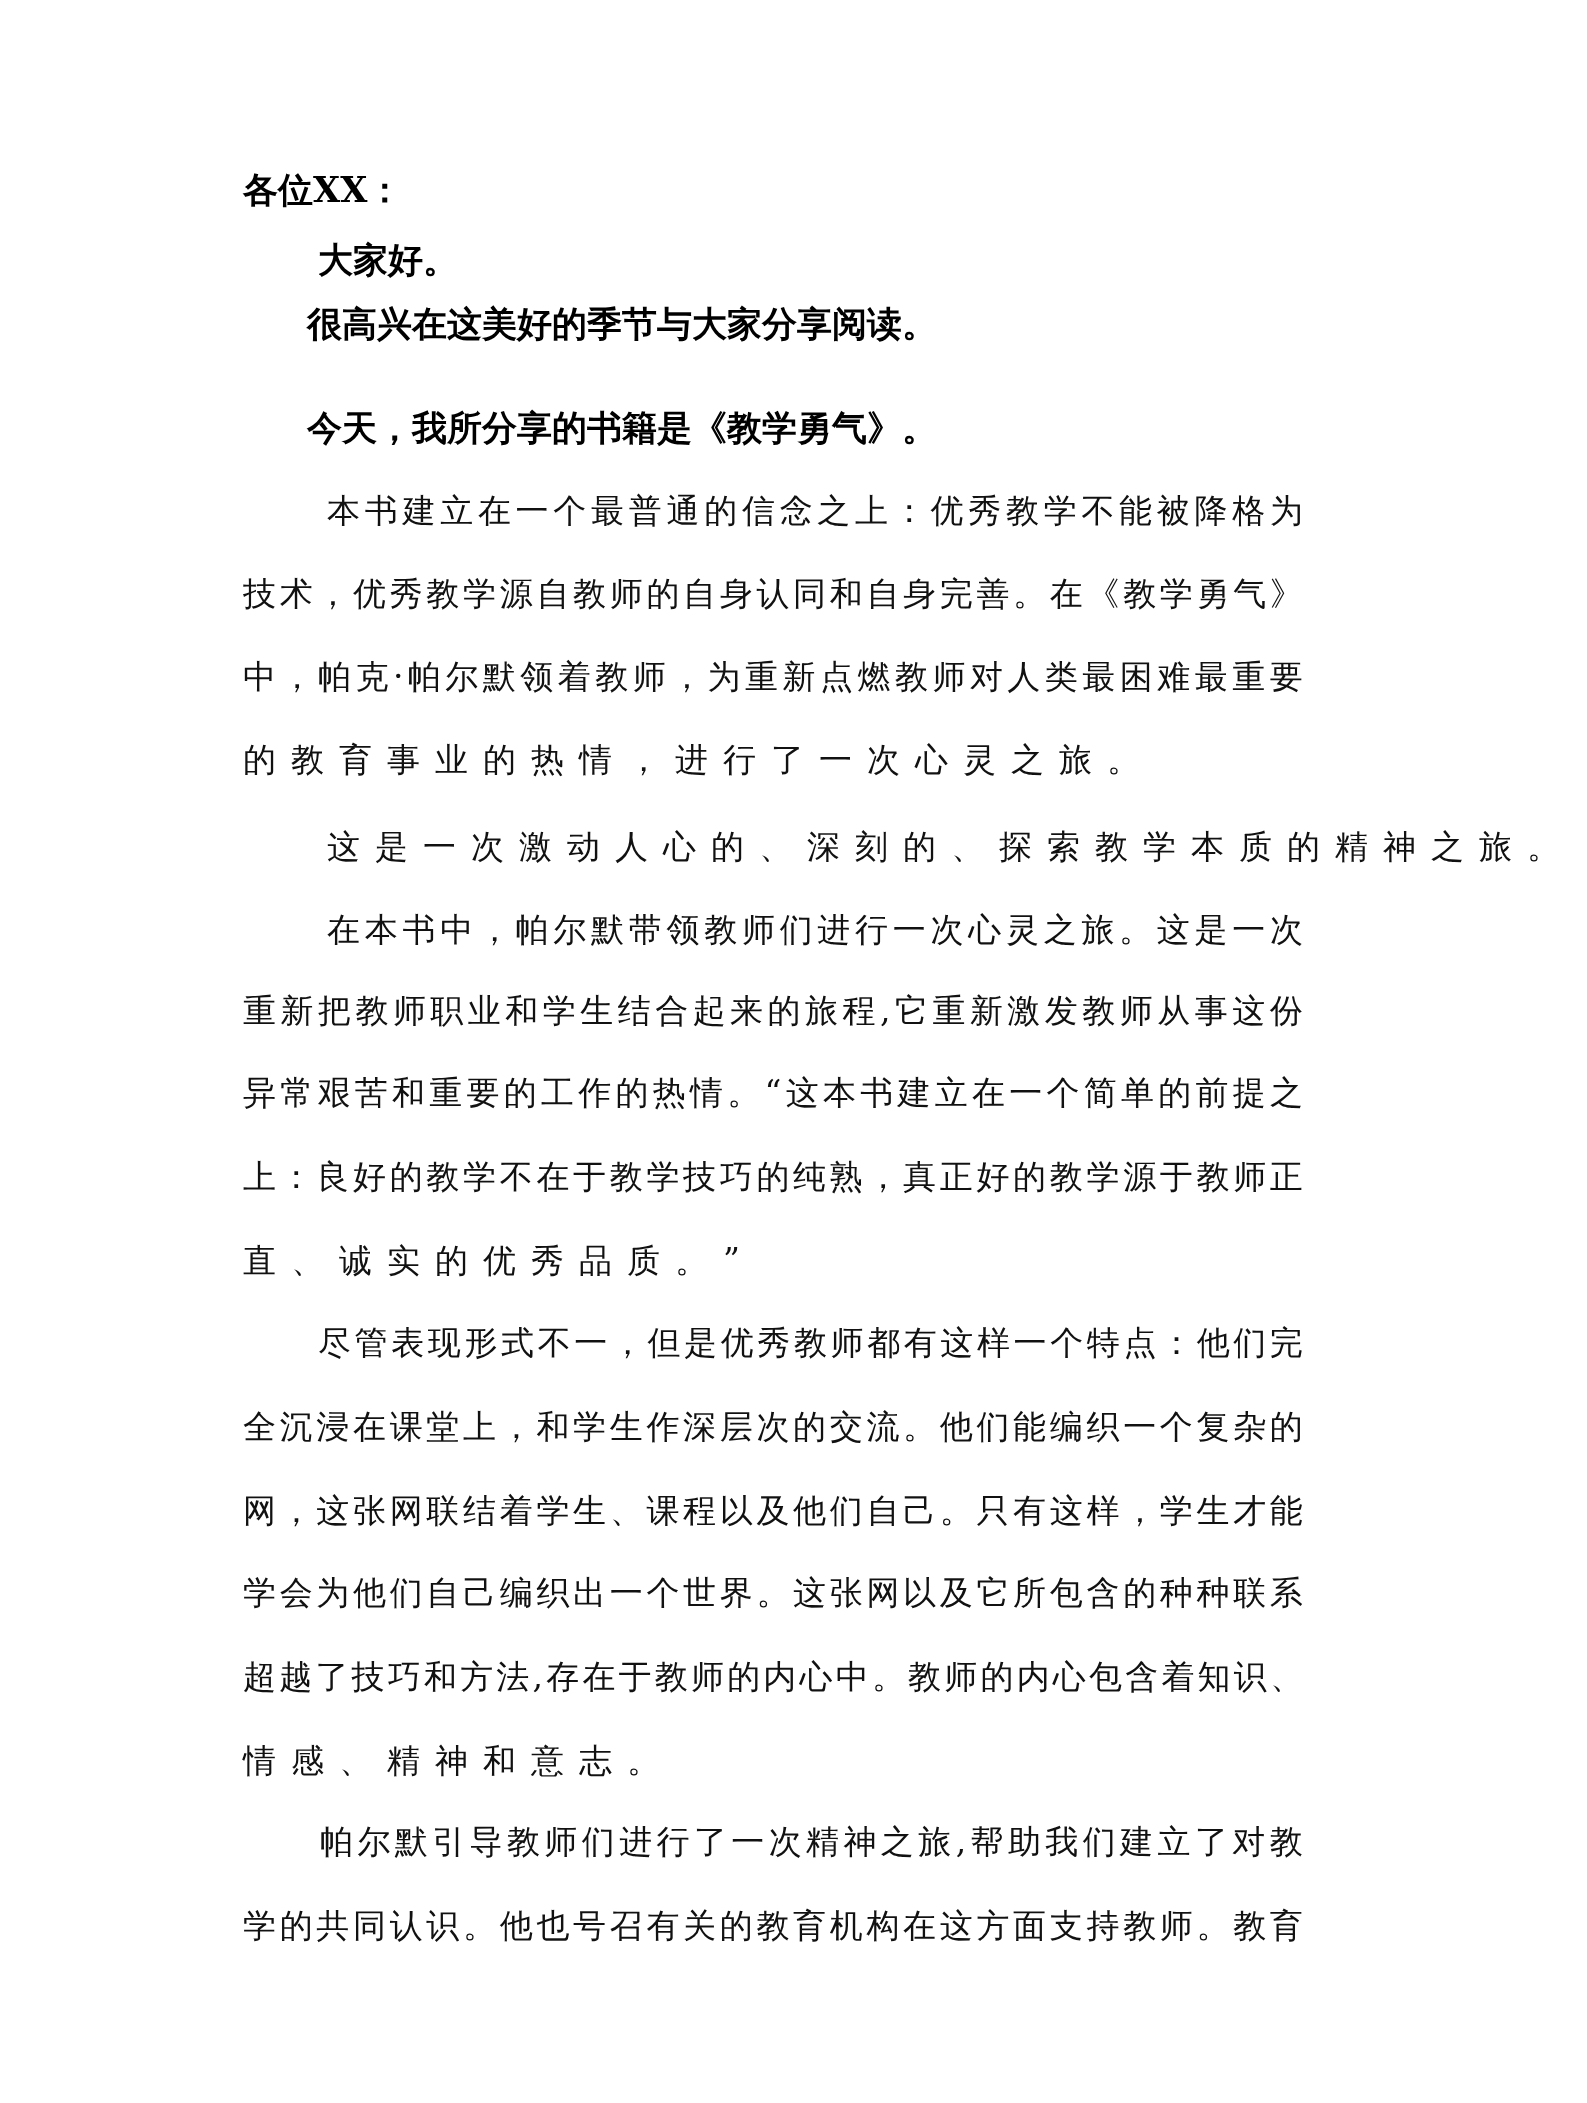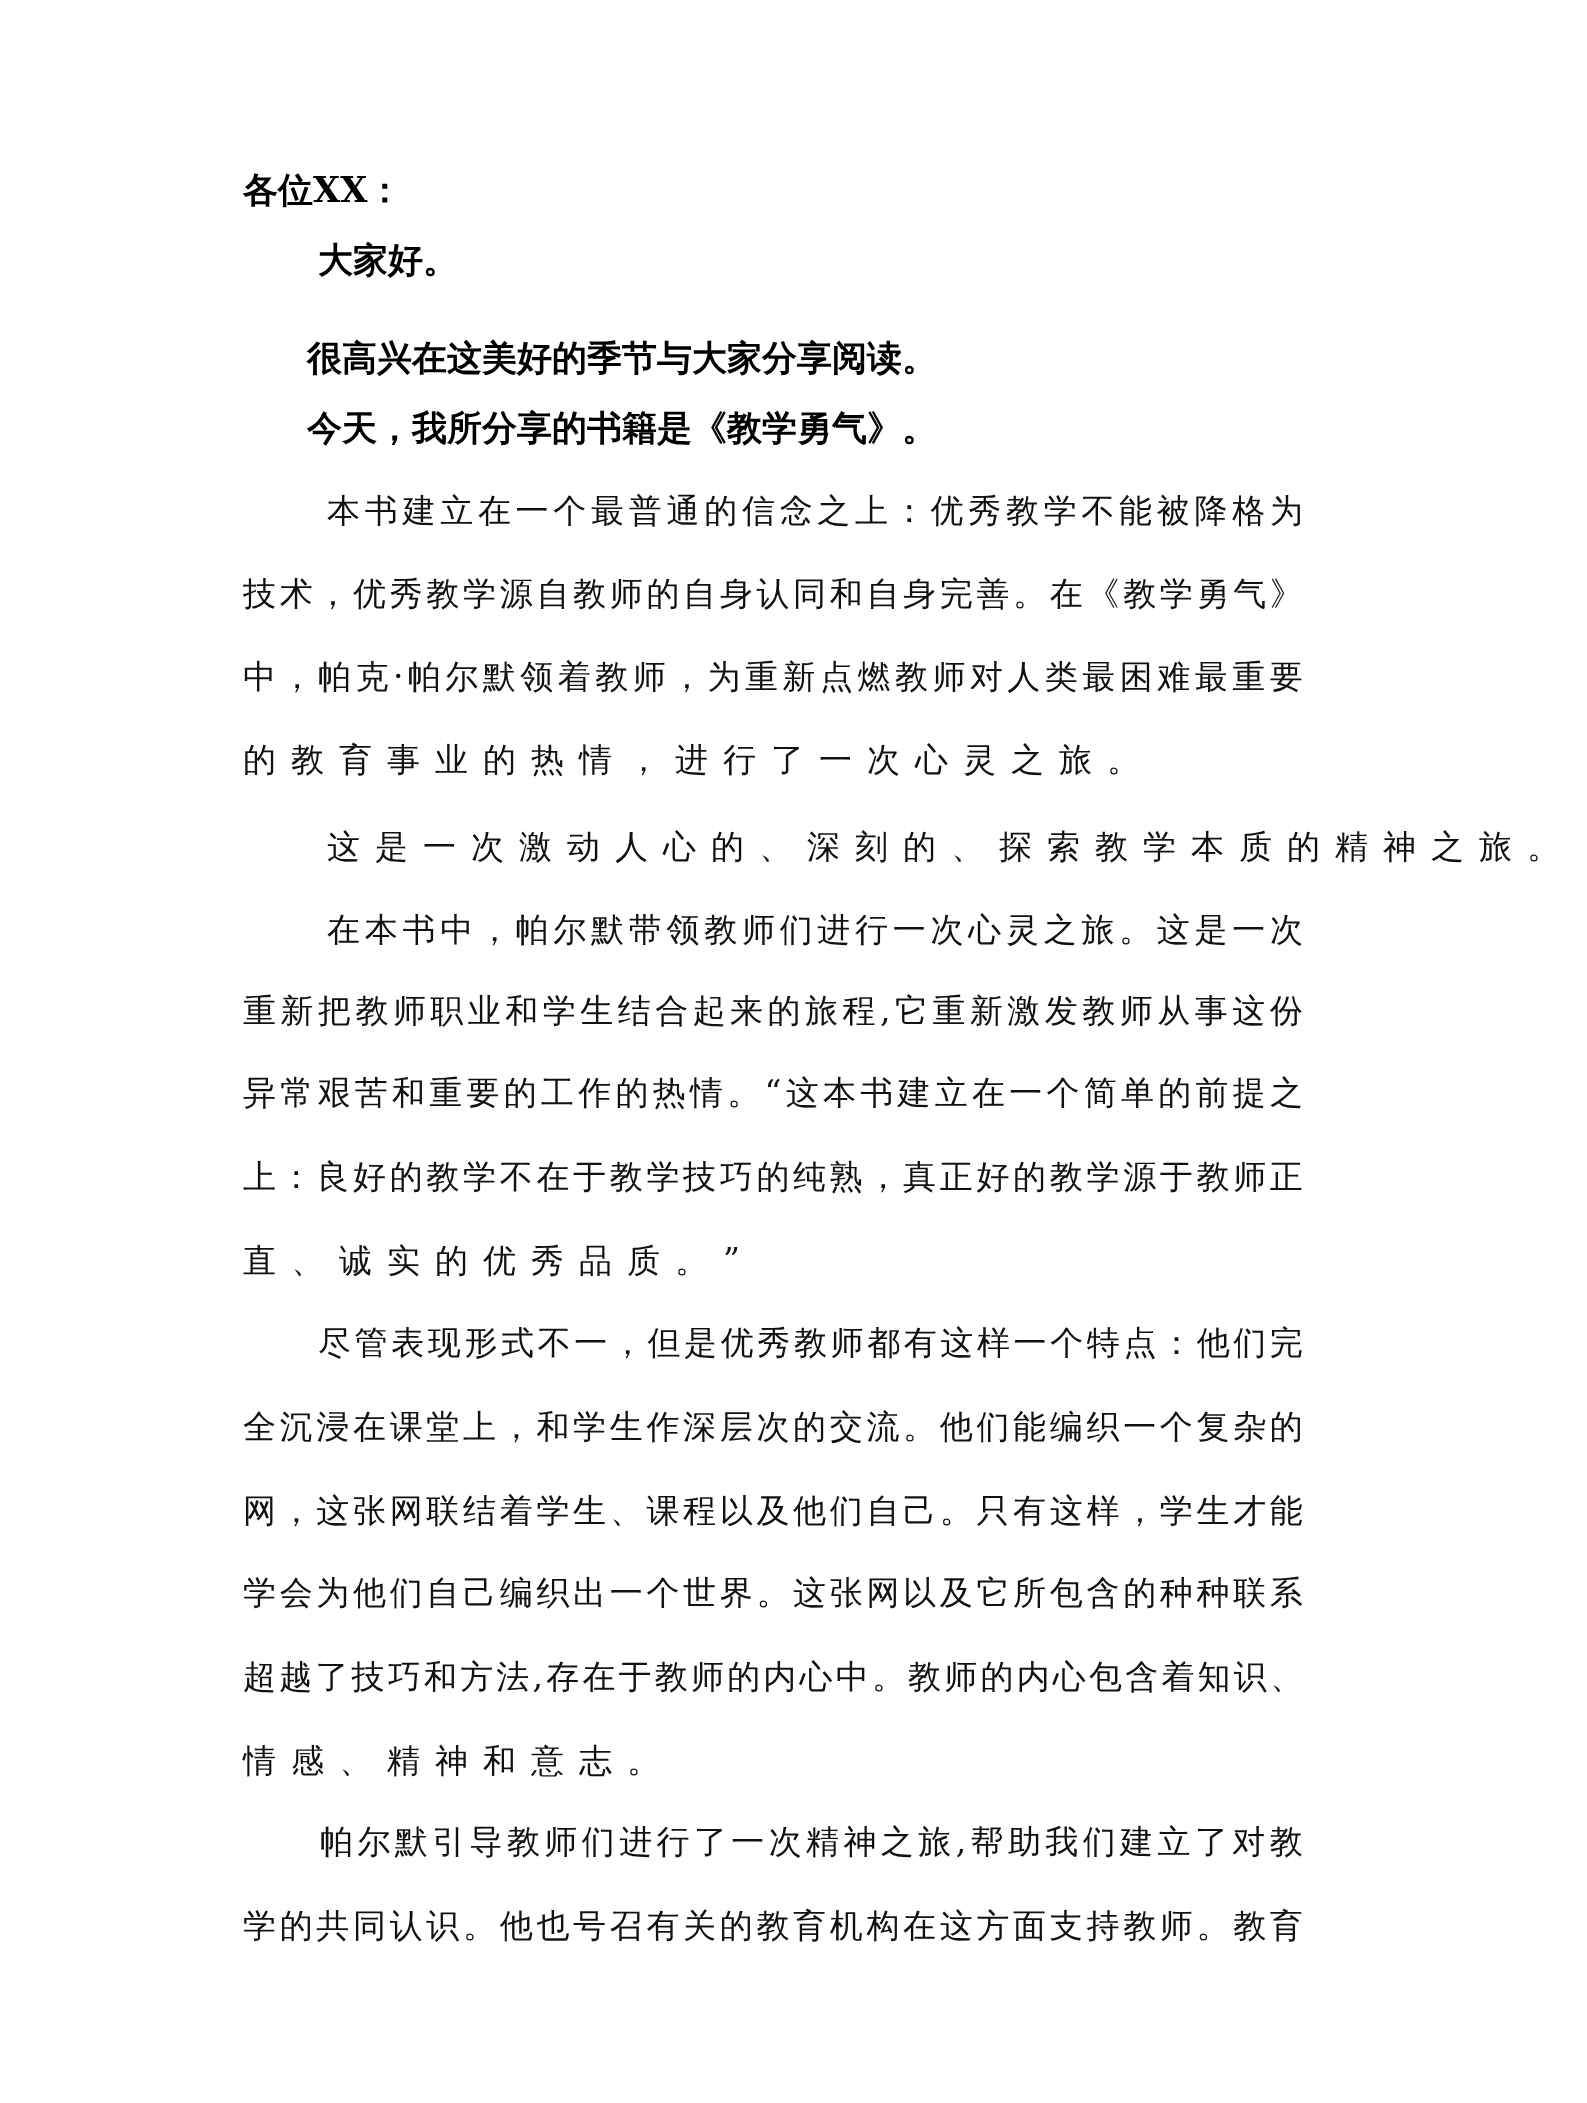--- a/index.html
+++ b/index.html
@@ -18,21 +18,21 @@
   .line.just { display: flex; justify-content: space-between; }
   .line.just span { display: inline-block; }
 </style>
 </head>
 <body>
 
 <div class="page">
   <div id="salutation" class="line bold" style="left: 243px; top: 155px; margin-top: 13px;">各位XX：</div>
   <div id="body-lines">
       <div class="line bold" style="left: 318px; top: 238px;">大家好。</div>
-      <div class="line bold" style="left: 307px; top: 336px;">很高兴在这美好的季节与大家分享阅读。</div>
+      <div class="line bold" style="left: 307px; top: 302px;">很高兴在这美好的季节与大家分享阅读。</div>
       <div class="line bold" style="left: 307px; top: 406px;">今天，我所分享的书籍是《教学勇气》。</div>
       <div class="line just" style="left: 327px; top: 489px; width: 976px;">
         <span>本</span>
         <span>书</span>
         <span>建</span>
         <span>立</span>
         <span>在</span>
         <span>一</span>
         <span>个</span>
         <span>最</span>

